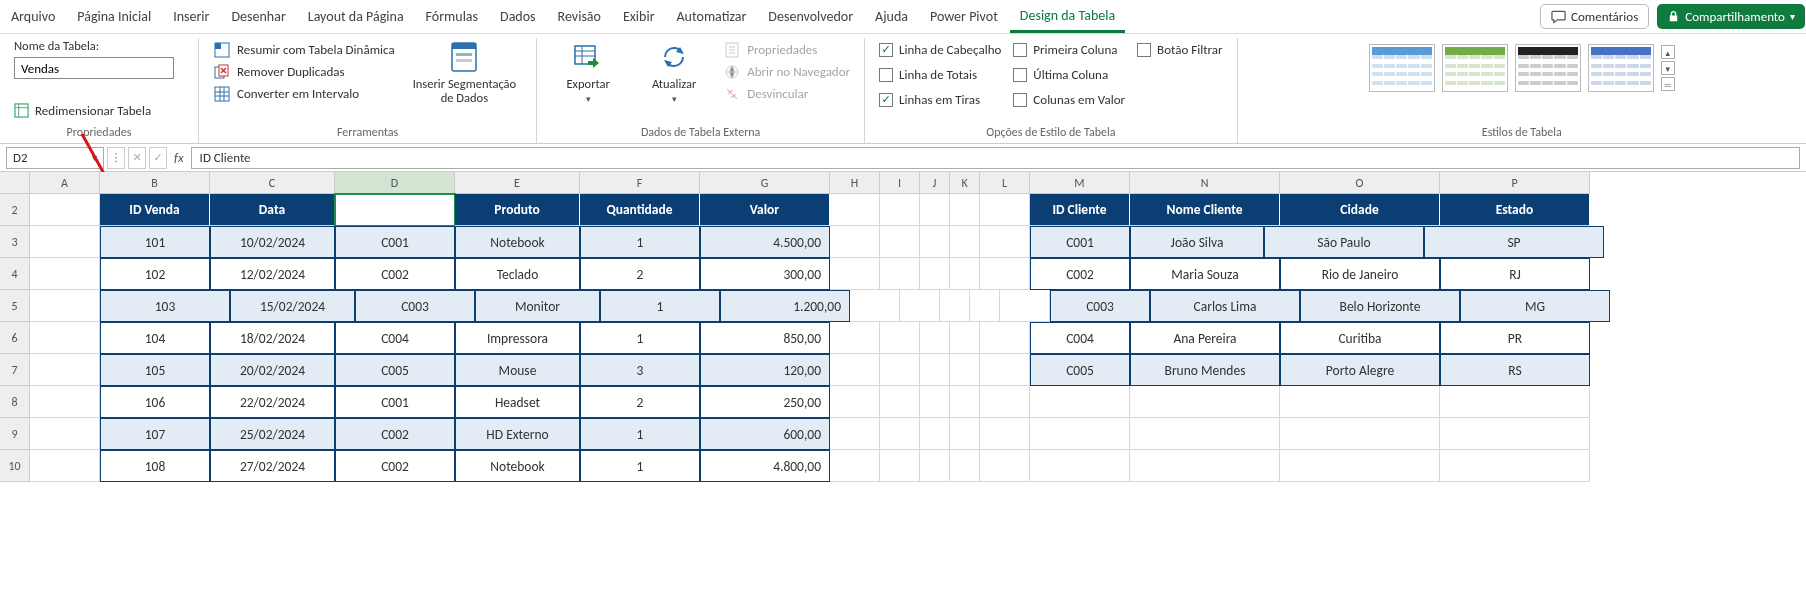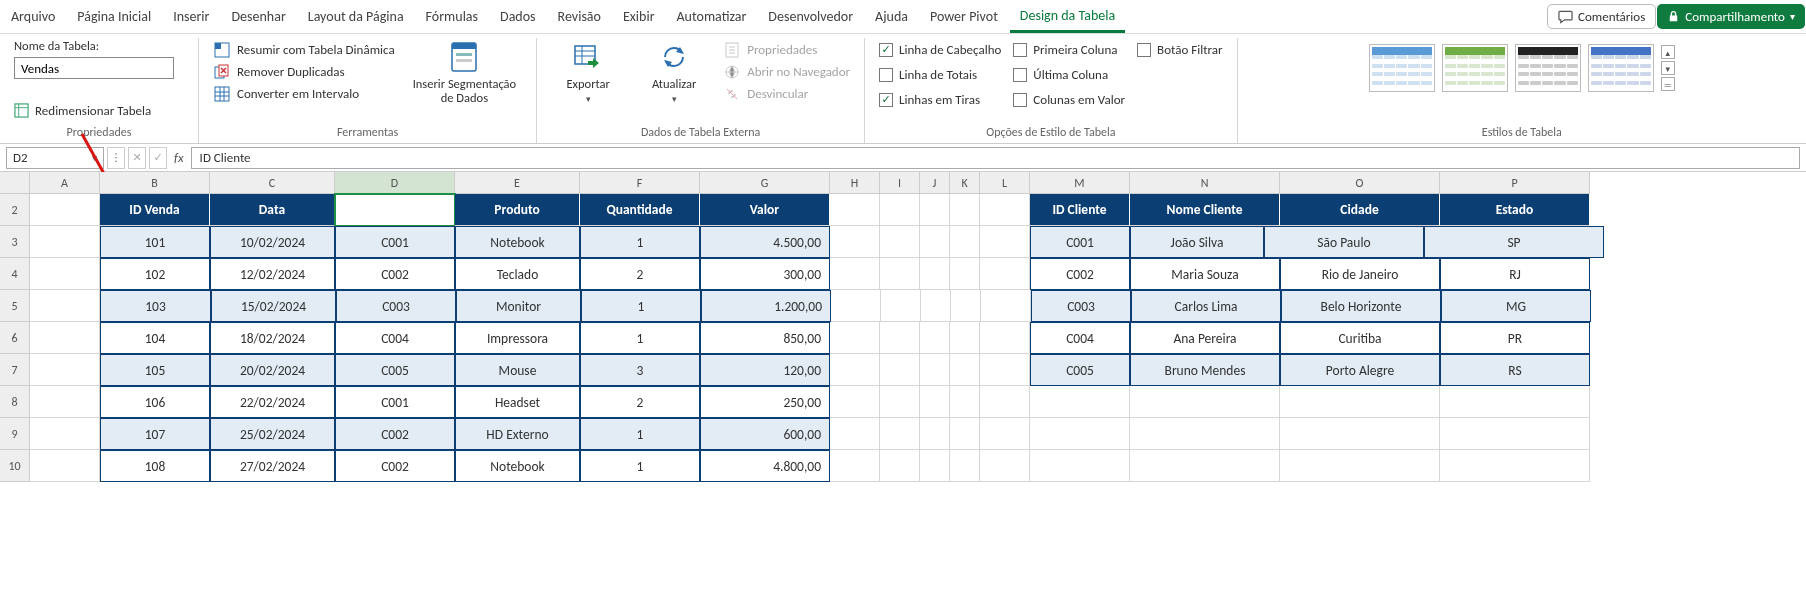--- a/index.html
+++ b/index.html
@@ -2,21 +2,21 @@
 <html><head>
   <meta charset="utf-8">
   <style>
     * { margin:0; padding:0; box-sizing:border-box; font-family:"Segoe UI",Calibri,Arial,sans-serif; }
     body { background:#fff; user-select:none; font-size:13px; color:#333; position:relative; }
 
     
     .tabs { display:flex; align-items:center; height:34px; padding:0 1px; border-bottom:1px solid #ddd; gap:2px; }
     .tab { padding:6px 10px; font-size:14px; color:#444; cursor:pointer; }
     .tab.active { color:#0a7b3e; border-bottom:3px solid #0a7b3e; font-weight:500; }
-    .tabs-right { margin-left:auto; display:flex; gap:1px; align-items:center; }
+    .tabs-right { margin-left:auto; display:flex; gap:8px; align-items:center; }
     .btn-comment { display:flex; align-items:center; gap:5px; border:1px solid #bbb; border-radius:5px; padding:4px 10px; font-size:13px; background:#fff; cursor:pointer; }
     .btn-share { display:flex; align-items:center; gap:5px; background:#0f7b3e; color:#fff; border-radius:5px; padding:5px 10px; font-size:13px; cursor:pointer; }
     .btn-share .chev { font-size:10px; }
 
     
     .ribbon { display:flex; height:110px; border-bottom:1px solid #ccc; padding:4px 0 0 0; }
     .group { display:flex; flex-direction:column; border-right:1px solid #d5d5d5; padding:0 14px; }
     .group-body { flex:1; display:flex; gap:12px; align-items:flex-start; }
     .group-label { text-align:center; font-size:12px; color:#666; padding:2px 0 4px; }
 
@@ -502,21 +502,21 @@
         <div class="cell" style="width: 30px;"></div>
         <div class="cell" style="width: 30px;"></div>
         <div class="cell" style="width: 50px;"></div>
         <div class="cell tb1" style="width: 100px;">C002</div>
         <div class="cell tb1" style="width: 150px;">Maria Souza</div>
         <div class="cell tb1" style="width: 160px;">Rio de Janeiro</div>
         <div class="cell tb1" style="width: 150px;">RJ</div>
       </div>
       <div class="row">
         <div class="cell" style="width: 70px;"></div>
-        <div class="cell tb1 even" style="width: 111px;">103</div>
+        <div class="cell tb1 even" style="width: 130px;">103</div>
         <div class="cell tb1 even" style="width: 125px;">15/02/2024</div>
         <div class="cell tb1 even" style="width: 120px;">C003</div>
         <div class="cell tb1 even" style="width: 125px;">Monitor</div>
         <div class="cell tb1 even" style="width: 120px;">1</div>
         <div class="cell tb1 even ra" style="width: 130px;">1.200,00</div>
         <div class="cell" style="width: 50px;"></div>
         <div class="cell" style="width: 40px;"></div>
         <div class="cell" style="width: 30px;"></div>
         <div class="cell" style="width: 30px;"></div>
         <div class="cell" style="width: 50px;"></div>

